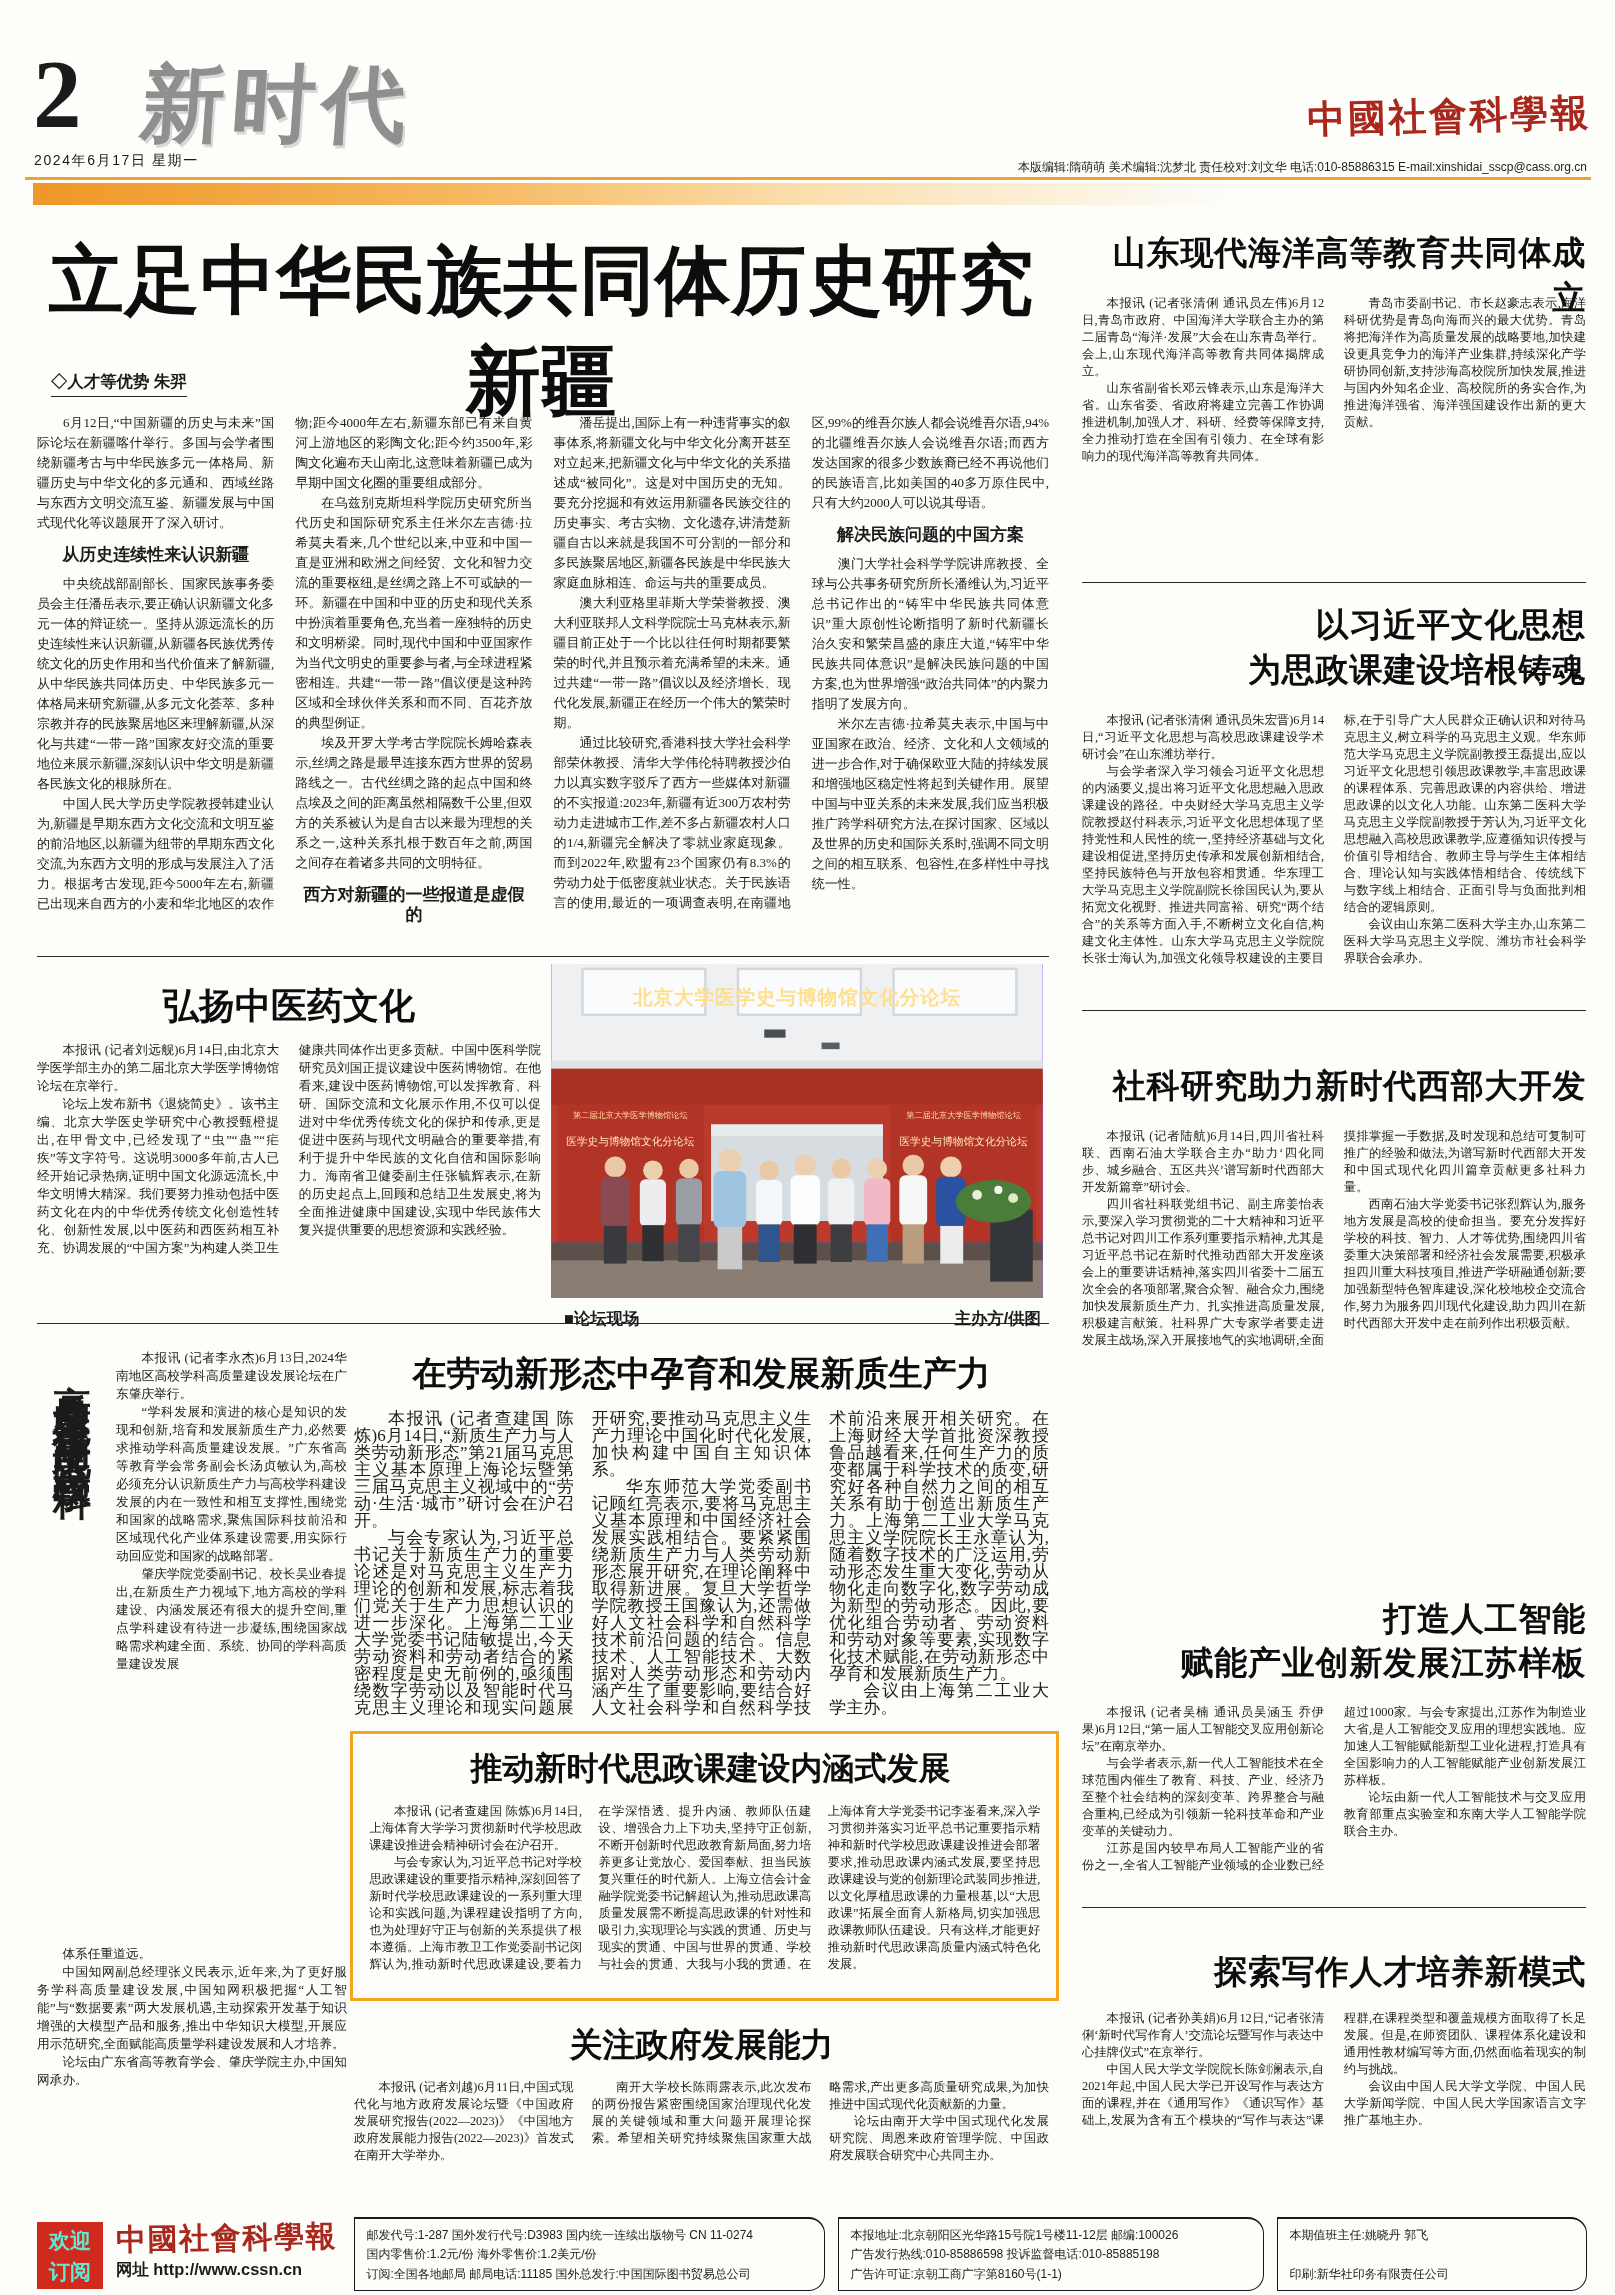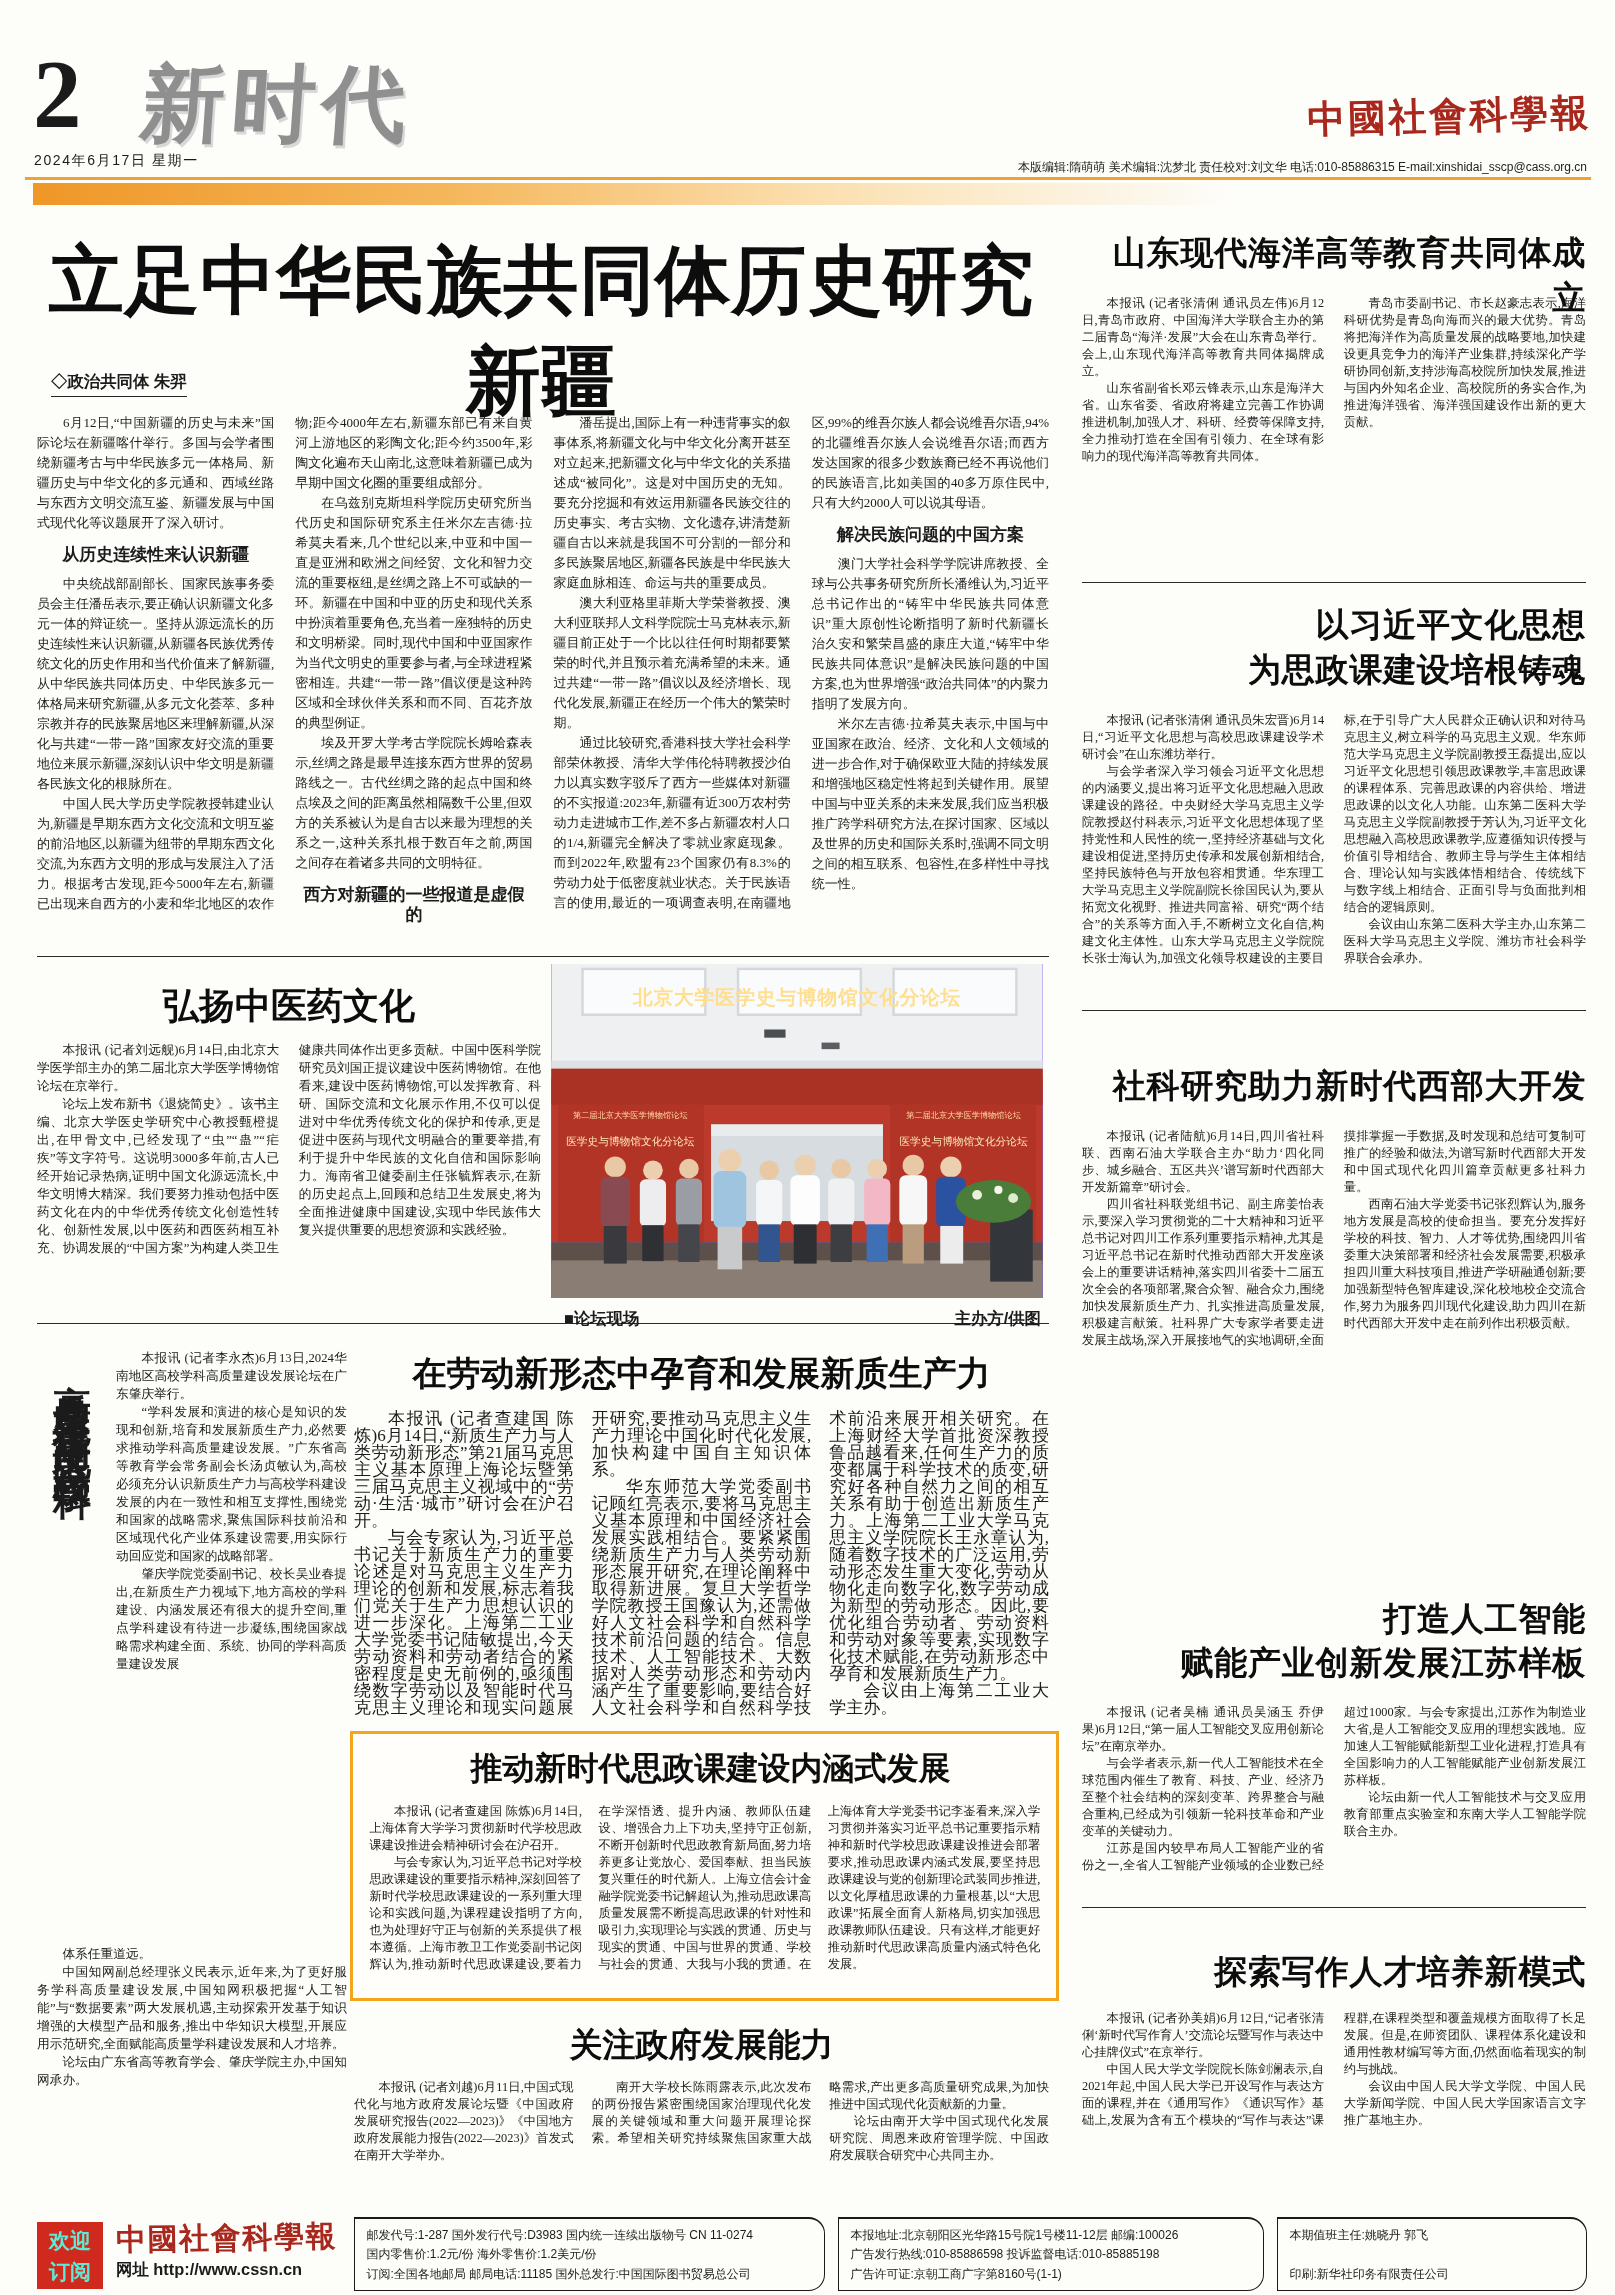--- a/index.html
+++ b/index.html
@@ -96,21 +96,21 @@
 
   <div class="abs" id="page-num">2</div>
   <div class="abs" id="date-line">2024年6月17日  星期一</div>
   <div class="abs" id="section-title">新时代</div>
   <div class="abs" id="masthead">中國社會科學報</div>
   <div class="abs" id="editors-line">本版编辑:隋萌萌  美术编辑:沈梦北  责任校对:刘文华  电话:010-85886315  E-mail:xinshidai_sscp@cass.org.cn</div>
   <div class="abs" id="orange-rule"></div>
   <div class="abs" id="gradient-band"></div>
 
   <div class="abs h-sans" id="main-headline">立足中华民族共同体历史研究新疆</div>
-  <div class="abs" id="main-byline">◇政治共同体  朱羿</div>
+  <div class="abs" id="main-byline">◇人才等优势  朱羿</div>
   <div class="abs body-cols" id="main-body">
       <p>6月12日,“中国新疆的历史与未来”国际论坛在新疆喀什举行。多国与会学者围绕新疆考古与中华民族多元一体格局、新疆历史与中华文化的多元通和、西域丝路与东西方文明交流互鉴、新疆发展与中国式现代化等议题展开了深入研讨。</p>
       <h3>从历史连续性来认识新疆</h3>
       <p>中央统战部副部长、国家民族事务委员会主任潘岳表示,要正确认识新疆文化多元一体的辩证统一。坚持从源远流长的历史连续性来认识新疆,从新疆各民族优秀传统文化的历史作用和当代价值来了解新疆,从中华民族共同体历史、中华民族多元一体格局来研究新疆,从多元文化荟萃、多种宗教并存的民族聚居地区来理解新疆,从深化与共建“一带一路”国家友好交流的重要地位来展示新疆,深刻认识中华文明是新疆各民族文化的根脉所在。</p>
       <p>中国人民大学历史学院教授韩建业认为,新疆是早期东西方文化交流和文明互鉴的前沿地区,以新疆为纽带的早期东西文化交流,为东西方文明的形成与发展注入了活力。根据考古发现,距今5000年左右,新疆已出现来自西方的小麦和华北地区的农作物;距今4000年左右,新疆东部已有来自黄河上游地区的彩陶文化;距今约3500年,彩陶文化遍布天山南北,这意味着新疆已成为早期中国文化圈的重要组成部分。</p>
       <p>在乌兹别克斯坦科学院历史研究所当代历史和国际研究系主任米尔左吉德·拉希莫夫看来,几个世纪以来,中亚和中国一直是亚洲和欧洲之间经贸、文化和智力交流的重要枢纽,是丝绸之路上不可或缺的一环。新疆在中国和中亚的历史和现代关系中扮演着重要角色,充当着一座独特的历史和文明桥梁。同时,现代中国和中亚国家作为当代文明史的重要参与者,与全球进程紧密相连。共建“一带一路”倡议便是这种跨区域和全球伙伴关系和而不同、百花齐放的典型例证。</p>
       <p>埃及开罗大学考古学院院长姆哈森表示,丝绸之路是最早连接东西方世界的贸易路线之一。古代丝绸之路的起点中国和终点埃及之间的距离虽然相隔数千公里,但双方的关系被认为是自古以来最为理想的关系之一,这种关系扎根于数百年之前,两国之间存在着诸多共同的文明特征。</p>
       <h3>西方对新疆的一些报道是虚假的</h3>
       <p>潘岳提出,国际上有一种违背事实的叙事体系,将新疆文化与中华文化分离开甚至对立起来,把新疆文化与中华文化的关系描述成“被同化”。这是对中国历史的无知。要充分挖掘和有效运用新疆各民族交往的历史事实、考古实物、文化遗存,讲清楚新疆自古以来就是我国不可分割的一部分和多民族聚居地区,新疆各民族是中华民族大家庭血脉相连、命运与共的重要成员。</p>
       <p>澳大利亚格里菲斯大学荣誉教授、澳大利亚联邦人文科学院院士马克林表示,新疆目前正处于一个比以往任何时期都要繁荣的时代,并且预示着充满希望的未来。通过共建“一带一路”倡议以及经济增长、现代化发展,新疆正在经历一个伟大的繁荣时期。</p>

